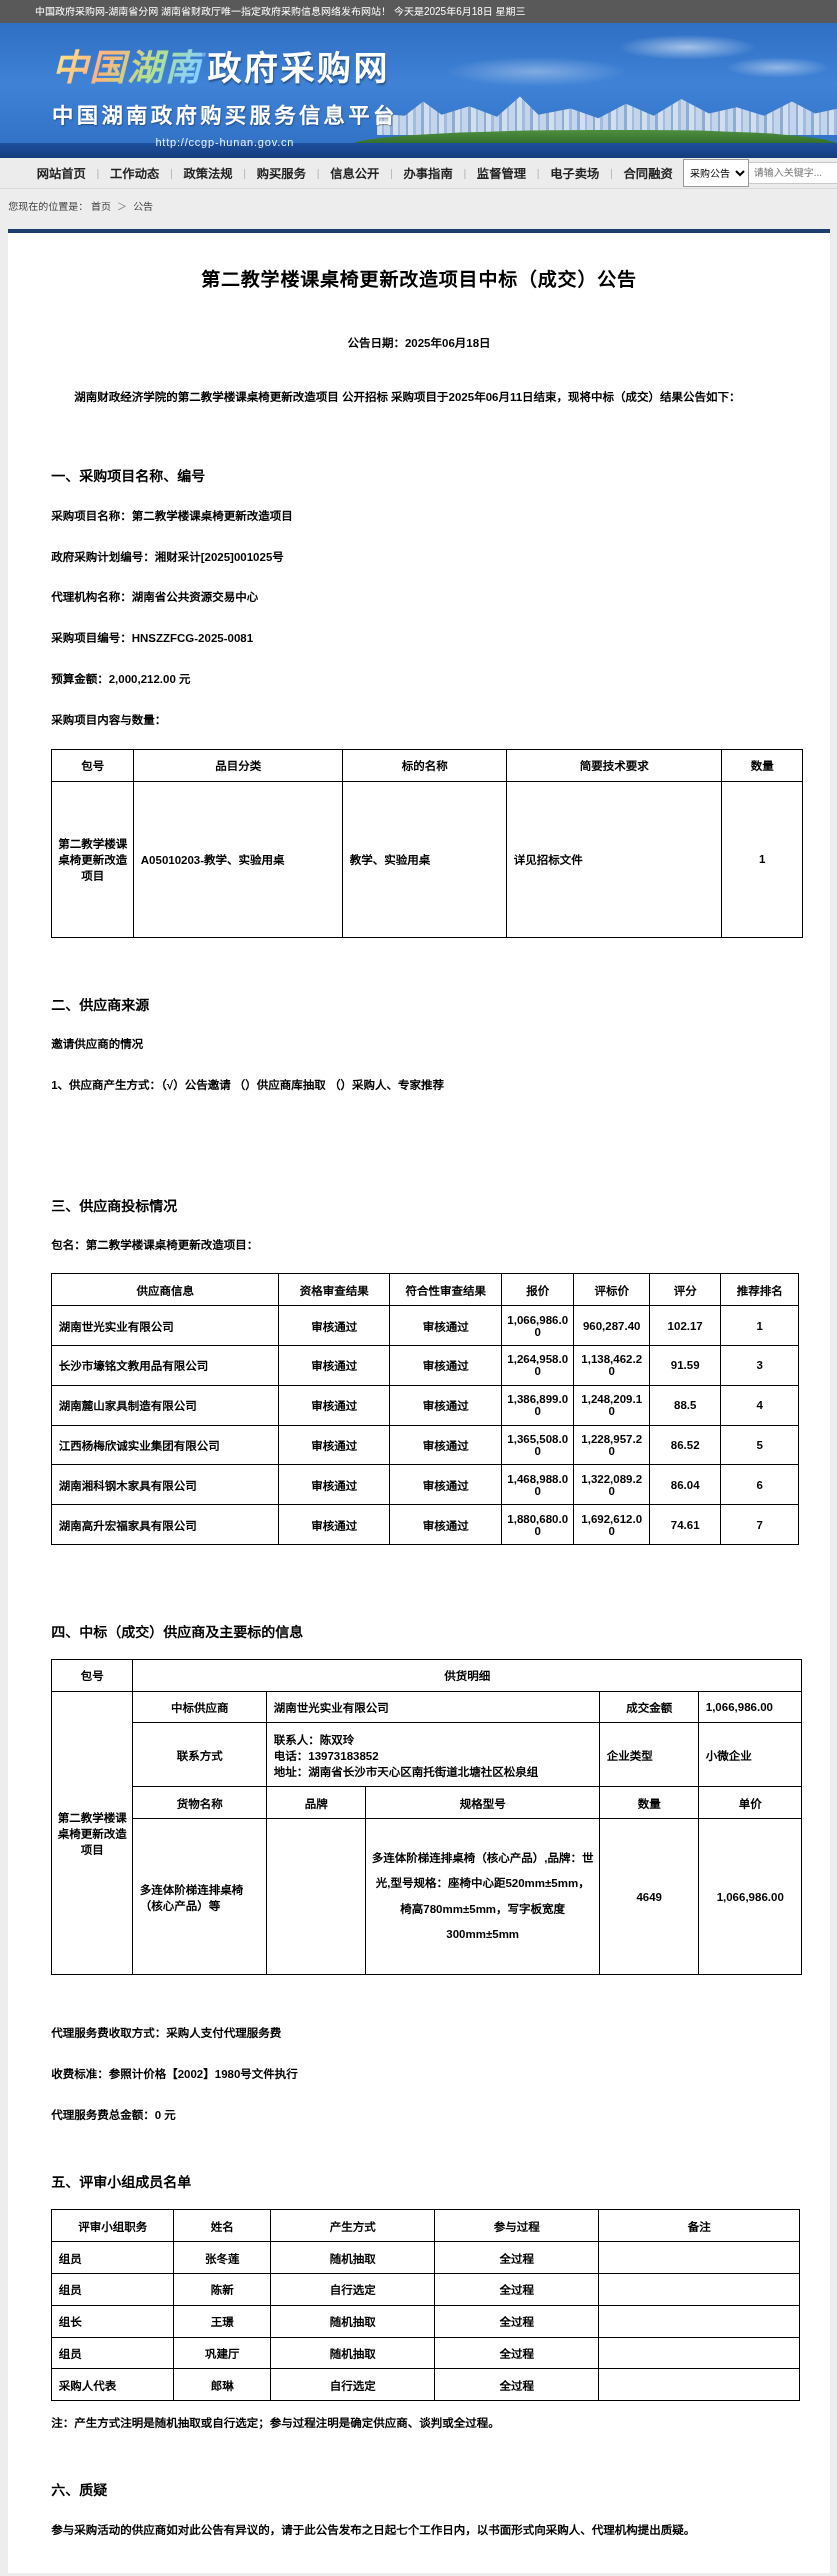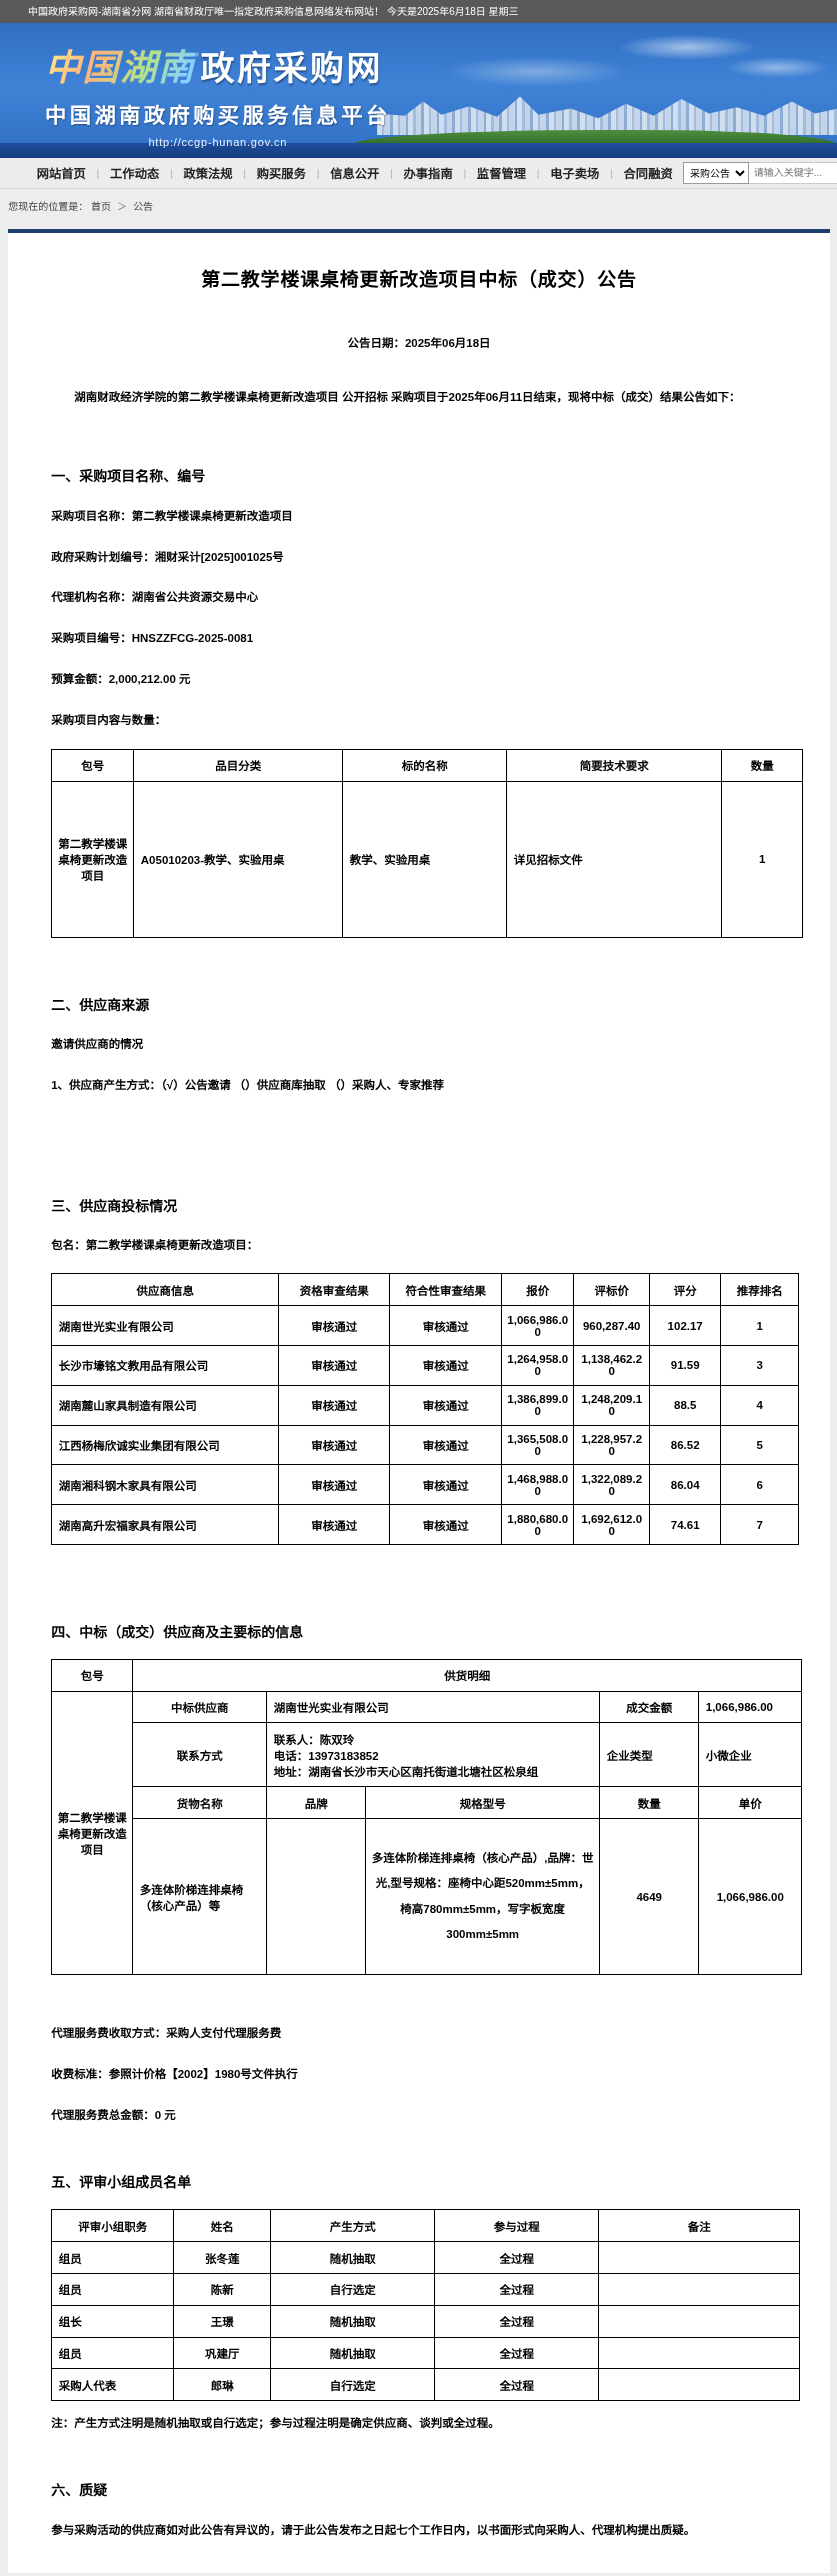--- a/index.html
+++ b/index.html
@@ -1,57 +1,57 @@
 <!DOCTYPE html>
 <html lang="zh-CN" style="font-size:13px"><head>
 <meta charset="utf-8">
 <style>
   * { margin:0; padding:0; box-sizing:border-box; }
   html,body { background:#ededed; font-family:"Liberation Sans","DejaVu Sans",sans-serif; color:#000; }
   .page { width:838px; margin:0 auto; background:#ededed; }
 
   
-  .topbar { background:#595959; color:#fff; font-size:10px; height:23px; line-height:23px; padding-left:28px; }
+  .topbar { background:#595959; color:#fff; font-size:10px; height:23px; line-height:23px; padding-left:35px; }
 
   
   .banner { position:relative; height:135px; overflow:hidden;
     background:linear-gradient(180deg,#2f6fc4 0%,#3f82d6 45%,#2f6fc4 100%); }
   .banner .clouds { position:absolute; right:0; top:0; width:60%; height:60%;
     background:
       radial-gradient(ellipse 99px 18px at 70% 30%, rgba(255,255,255,.55), transparent 70%),
       radial-gradient(ellipse 131px 21.4px at 40% 60%, rgba(255,255,255,.35), transparent 70%),
       radial-gradient(ellipse 74px 15px at 88% 55%, rgba(255,255,255,.45), transparent 70%);
   }
   .banner .cityscape { position:absolute; right:0; bottom:23px; width:55%; height:48px;
     background:
       repeating-linear-gradient(90deg, rgba(235,240,246,.85) 0 5px, rgba(190,205,225,.8) 5px 7.4px, rgba(220,228,240,.85) 7.4px 13px, rgba(170,190,215,.75) 13px 15.6px);
     clip-path:polygon(0 100%,0 55%,6% 60%,10% 30%,14% 58%,20% 40%,26% 62%,31% 20%,35% 58%,42% 45%,48% 65%,54% 35%,60% 60%,66% 25%,72% 55%,78% 42%,84% 60%,90% 30%,95% 55%,100% 45%,100% 100%); }
   .banner .greenbelt { position:absolute; right:0; bottom:13px; width:58%; height:15px;
     background:linear-gradient(180deg,#4f8f3f,#2f6b2a); border-radius:50% 40% 0 0/100% 100% 0 0; }
   .banner .river { position:absolute; left:0; bottom:0; width:100%; height:15px;
     background:linear-gradient(180deg,#1d4f9e,#153c7c); }
-  .logo-area { position:absolute; left:45px; top:15px; }
+  .logo-area { position:absolute; left:52px; top:15px; }
   .logo-line1 { display:flex; align-items:baseline; }
   .logo-prefix { font-size:36px; font-weight:bold; font-style:italic;
     background:linear-gradient(120deg,#ffd24d 10%,#ff8c3a 35%,#8fd14f 65%,#4db8ff 90%);
     -webkit-background-clip:text; background-clip:text; color:transparent;
     text-shadow:0 0 0.8px rgba(255,255,255,.35); letter-spacing:1.6px; }
   .logo-main { font-size:34px; font-weight:bold; color:#fff; letter-spacing:2.5px; margin-left:5px;
     text-shadow:0.8px 1.6px 1.6px rgba(0,0,0,.35); }
   .logo-sub { font-size:21.4px; font-weight:bold; color:#fff; letter-spacing:3.3px; margin-top:8.2px;
     text-shadow:0.8px 0.8px 1.6px rgba(0,0,0,.35); }
   .logo-url { font-size:11px; color:#eaf2ff; text-align:center; margin-top:6.6px; letter-spacing:0.8px; }
 
   
   .nav { background:#ececec; border-bottom:0.8px solid #d9d9d9; height:31px; display:flex; align-items:center; padding:0 6.6px 0 26px; }
   .nav-items { display:flex; align-items:center; flex:1; }
   .nav-item { font-size:12.3px; font-weight:bold; color:#222; padding:0 10.7px; cursor:pointer; white-space:nowrap; }
   .nav-sep { color:#b5b5b5; font-size:10.7px; }
   .search { display:flex; align-items:center; }
-  .search select { height:22px; font-size:10px; border:0.8px solid #999; background:#fff; padding:0 1.6px; }
+  .search select { height:28px; font-size:10px; border:0.8px solid #999; background:#fff; padding:0 1.6px; }
   .search input { height:21.4px; width:163px; border:0.8px solid #c9c9c9; border-left:none; font-size:10px; padding:0 5px; color:#333; background:#fff; }
 
   
   .breadcrumb { font-size:10px; color:#444; padding:9px 0 8.2px 8.2px; }
   .breadcrumb a { color:#444; text-decoration:none; cursor:pointer; }
   .breadcrumb .sep { margin:0 3.3px; color:#777; }
 
   
   .content { background:#fff; margin:8.2px 8.2px 0 8.2px; border-top:4.1px solid #1c3f6e; padding:0 43px 33px 43px; }
   .doc-title { text-align:center; font-size:19px; font-weight:bold; padding:31px 0 0 0; letter-spacing:0.8px; }

